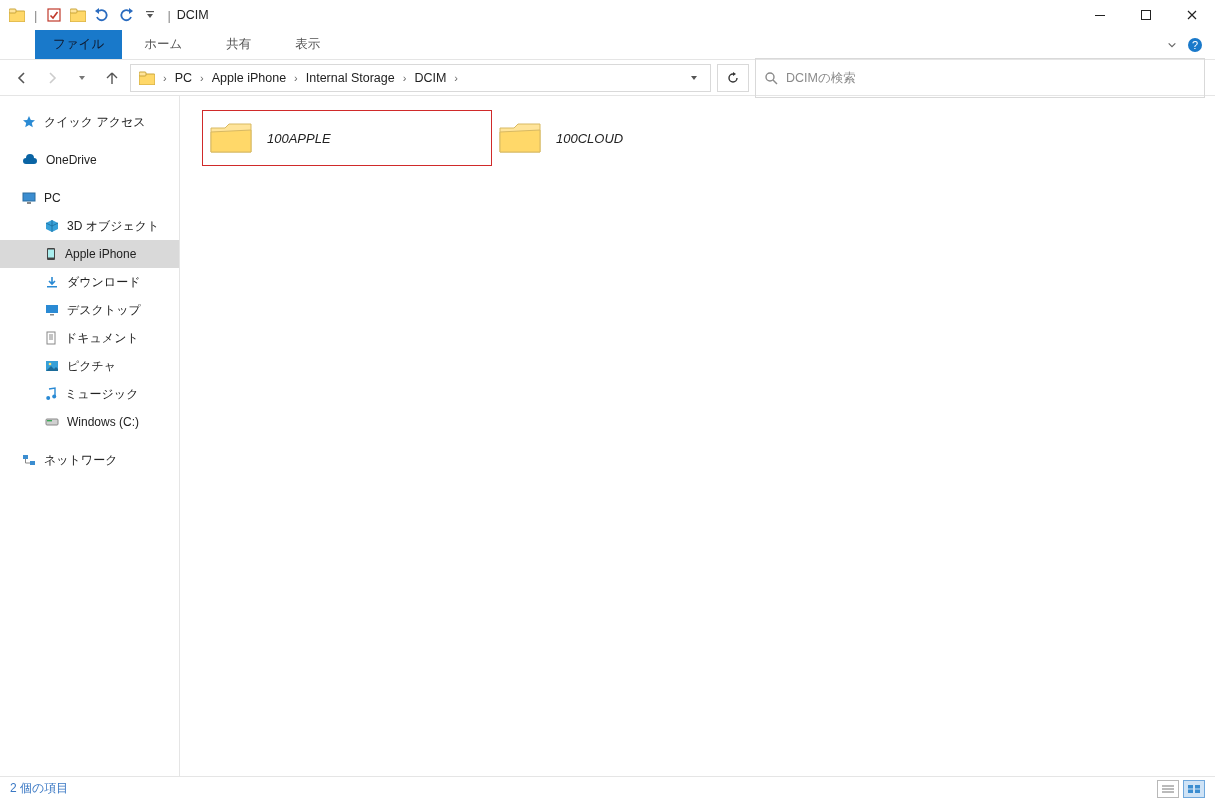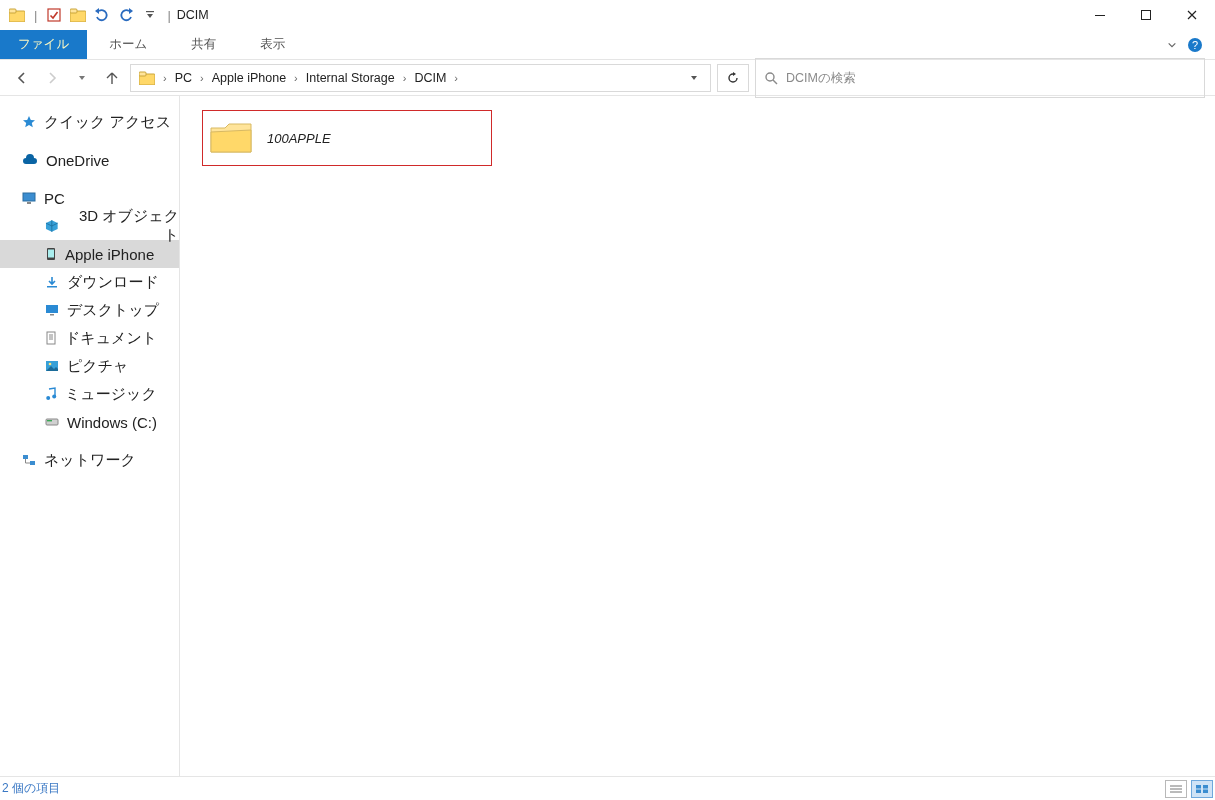--- a/index.html
+++ b/index.html
@@ -10,21 +10,21 @@
   .titlebar .qat { display: flex; align-items: center; padding-left: 6px; gap: 2px; }
   .titlebar .qat-item { width: 22px; height: 22px; display: flex; align-items: center; justify-content: center; }
   .titlebar .title-sep { color: #888; margin: 0 4px; font-size: 13px; }
   .titlebar .win-title { font-size: 12.5px; color: #222; margin-left: 0px; }
   .win-controls { margin-left: auto; display: flex; }
   .win-controls .wc { width: 46px; height: 30px; display: flex; align-items: center; justify-content: center; color: #333; }
 
   
   .ribbon { height: 30px; display: flex; align-items: stretch; background: #fff; border-bottom: 1px solid #e5e5e5; }
   .ribbon .tab { padding: 0 22px; display: flex; align-items: center; font-size: 12.5px; color: #525252; }
-  .ribbon .tab.file { background: #1979ca; color: #fef9c3; padding: 0 18px; }
+  .ribbon .tab.file { background: #1979ca; color: #0f172a; padding: 0 18px; margin-left: 35px; }
   .ribbon .spacer { flex: 1; }
   .ribbon .rb-right { display: flex; align-items: center; gap: 10px; padding-right: 12px; }
   .chev-down { width:10px; height:10px; }
 
   
   .navrow { height: 36px; display: flex; align-items: center; padding: 2px 10px; gap: 6px; border-bottom: 1px solid #e5e5e5; }
   .nav-btn { width: 24px; height: 24px; display: flex; align-items: center; justify-content: center; color: #666; }
   .nav-btn.disabled { color: #bbb; }
   .addr { flex: 1; height: 28px; border: 1px solid #d9d9d9; display: flex; align-items: center; padding: 0 4px; gap: 2px; }
   .addr .crumb { display:flex; align-items:center; gap:2px; padding: 0 4px; font-size: 12.5px; color: #222; }
@@ -32,32 +32,32 @@
   .addr .right-ctrls { margin-left:auto; display:flex; align-items:center; }
   .addr .addr-dd { width:24px; height:24px; display:flex; align-items:center; justify-content:center; color:#555;}
   .refresh-box { width:32px; height:28px; border:1px solid #d9d9d9; display:flex; align-items:center; justify-content:center; }
   .search { width: 450px; height:40px; border:1px solid #d9d9d9; display:flex; align-items:center; padding:0 8px; gap:8px; color:#8a8a8a; }
   .search input { border:none; outline:none; flex:1; font-size:12.5px; color:#333; }
   .search input::placeholder { color:#8a8a8a; }
 
   
   .body { position:absolute; top:96px; bottom:24px; left:0; right:0; display:flex; }
   .sidebar { width:180px; border-right:1px solid #e5e5e5; padding:12px 0 0 0; overflow:hidden; }
-  .s-item { height:28px; display:flex; align-items:center; padding-left:22px; gap:8px; font-size:15px; color:#222;text-align:right; }
+  .s-item { height:28px; display:flex; align-items:center; padding-left:22px; gap:8px; font-size:12px; color:#222; }
   .s-item.sub { padding-left:45px; }
   .s-item.selected { background:#d9d9d9; }
   .s-gap { height:10px; }
 
   .content { flex:1; padding:14px 22px; display:flex; align-content:flex-start; flex-wrap:wrap; gap:28px 0; }
   .item { width:290px; height:56px; display:flex; align-items:center; gap:14px; padding:4px 6px;font-style:italic; }
   .item.highlight { border:1px solid #d02a2a; }
   .item .fname { font-size:13px; color:#222; }
 
   
-  .status { position:absolute; bottom:0; left:0; right:0; height:24px; border-top:1px solid #e5e5e5; display:flex; align-items:center; padding:0 2px; font-size:12px; color:#3a78c4; background:#fff;text-align:center; }
+  .status { position:absolute; bottom:0; left:0; right:0; height:24px; border-top:1px solid #e5e5e5; display:flex; align-items:center; padding:0 10px; font-size:12px; color:#3a78c4; background:#fff;text-align:center; }
   .status .views { margin-left:auto; display:flex; gap:4px; align-items:center; }
   .status .view-btn { width:22px; height:18px; border:1px solid #b8b8b8; display:flex; align-items:center; justify-content:center; }
   .status .view-btn.active { background:#cfe3f6; border-color:#6fa8dc; }
 
   
   svg { display:block; }
 </style>
 </head>
 <body>
 
@@ -306,20 +306,27 @@
   </div>
 
   <div class="content">
     <div class="item highlight">
       <svg width="44" height="36" viewBox="0 0 44 36">
         <path d="M2 8 L16 8 L20 4 L42 4 L42 32 L2 32 Z" fill="#ffe49a" stroke="#d8b963"></path>
         <path d="M2 12 L42 10 L42 32 L2 32 Z" fill="#ffd869" stroke="#d8b963"></path>
       </svg>
       <span class="fname">100APPLE</span>
     </div>
+    <div class="item">
+      <svg width="44" height="36" viewBox="0 0 44 36">
+        <path d="M2 8 L16 8 L20 4 L42 4 L42 32 L2 32 Z" fill="#ffe49a" stroke="#d8b963"></path>
+        <path d="M2 12 L42 10 L42 32 L2 32 Z" fill="#ffd869" stroke="#d8b963"></path>
+      </svg>
+      <span class="fname">100CLOUD</span>
+    </div>
   </div>
 </div>
 
 <div class="status">
   <span>2 個の項目</span>
   <div class="views">
     <div class="view-btn">
       <svg width="14" height="10" viewBox="0 0 14 10">
           <line x1="1" y1="2" x2="13" y2="2" stroke="#777"></line>
           <line x1="1" y1="5" x2="13" y2="5" stroke="#777"></line>

